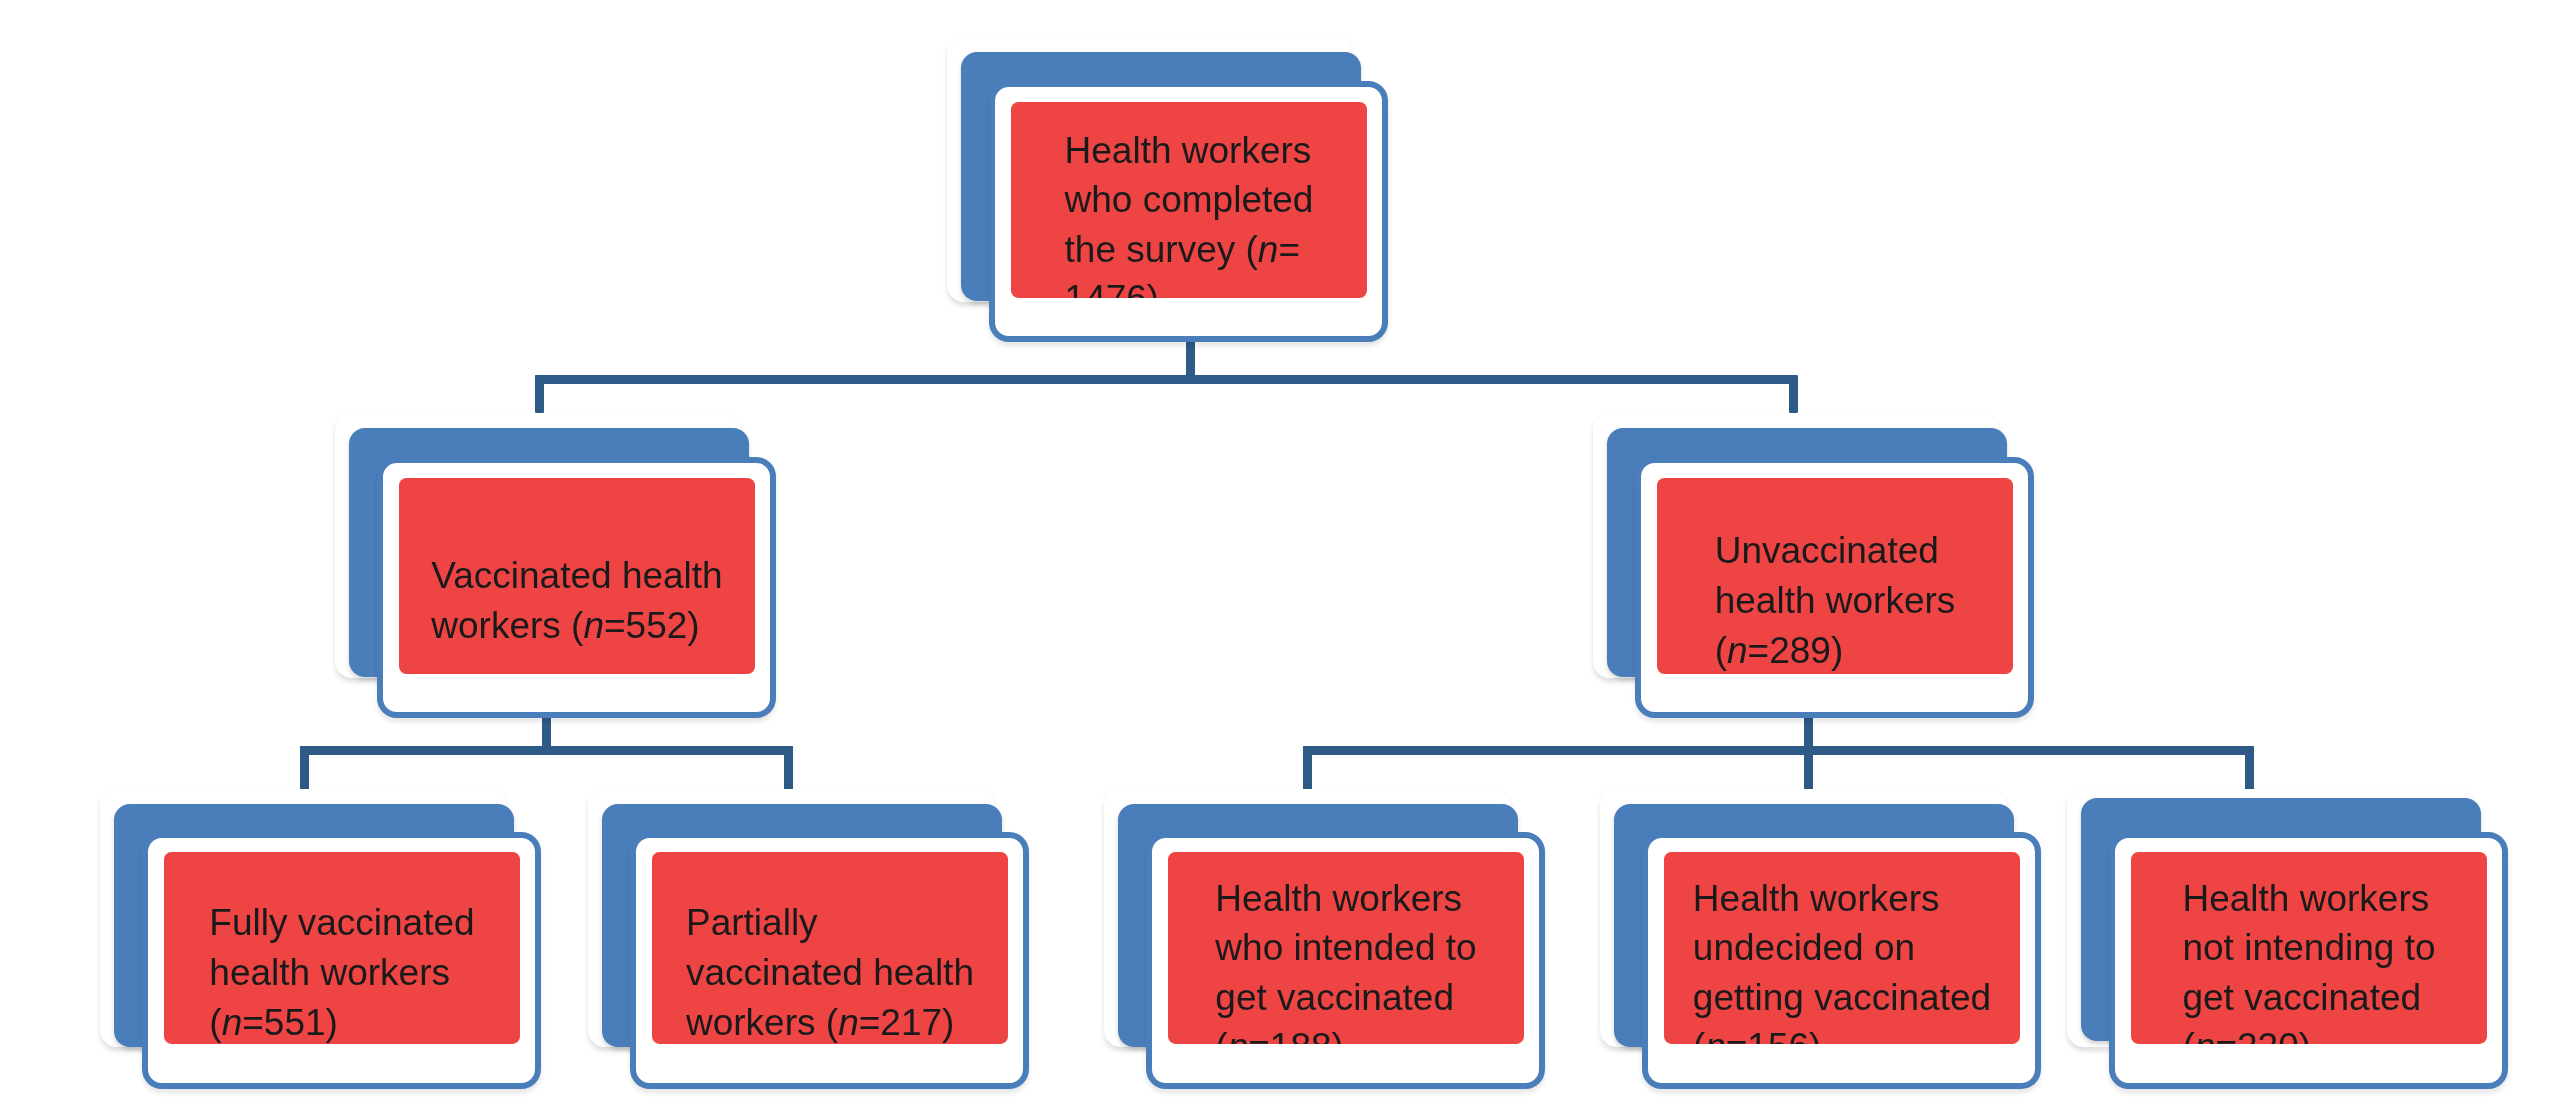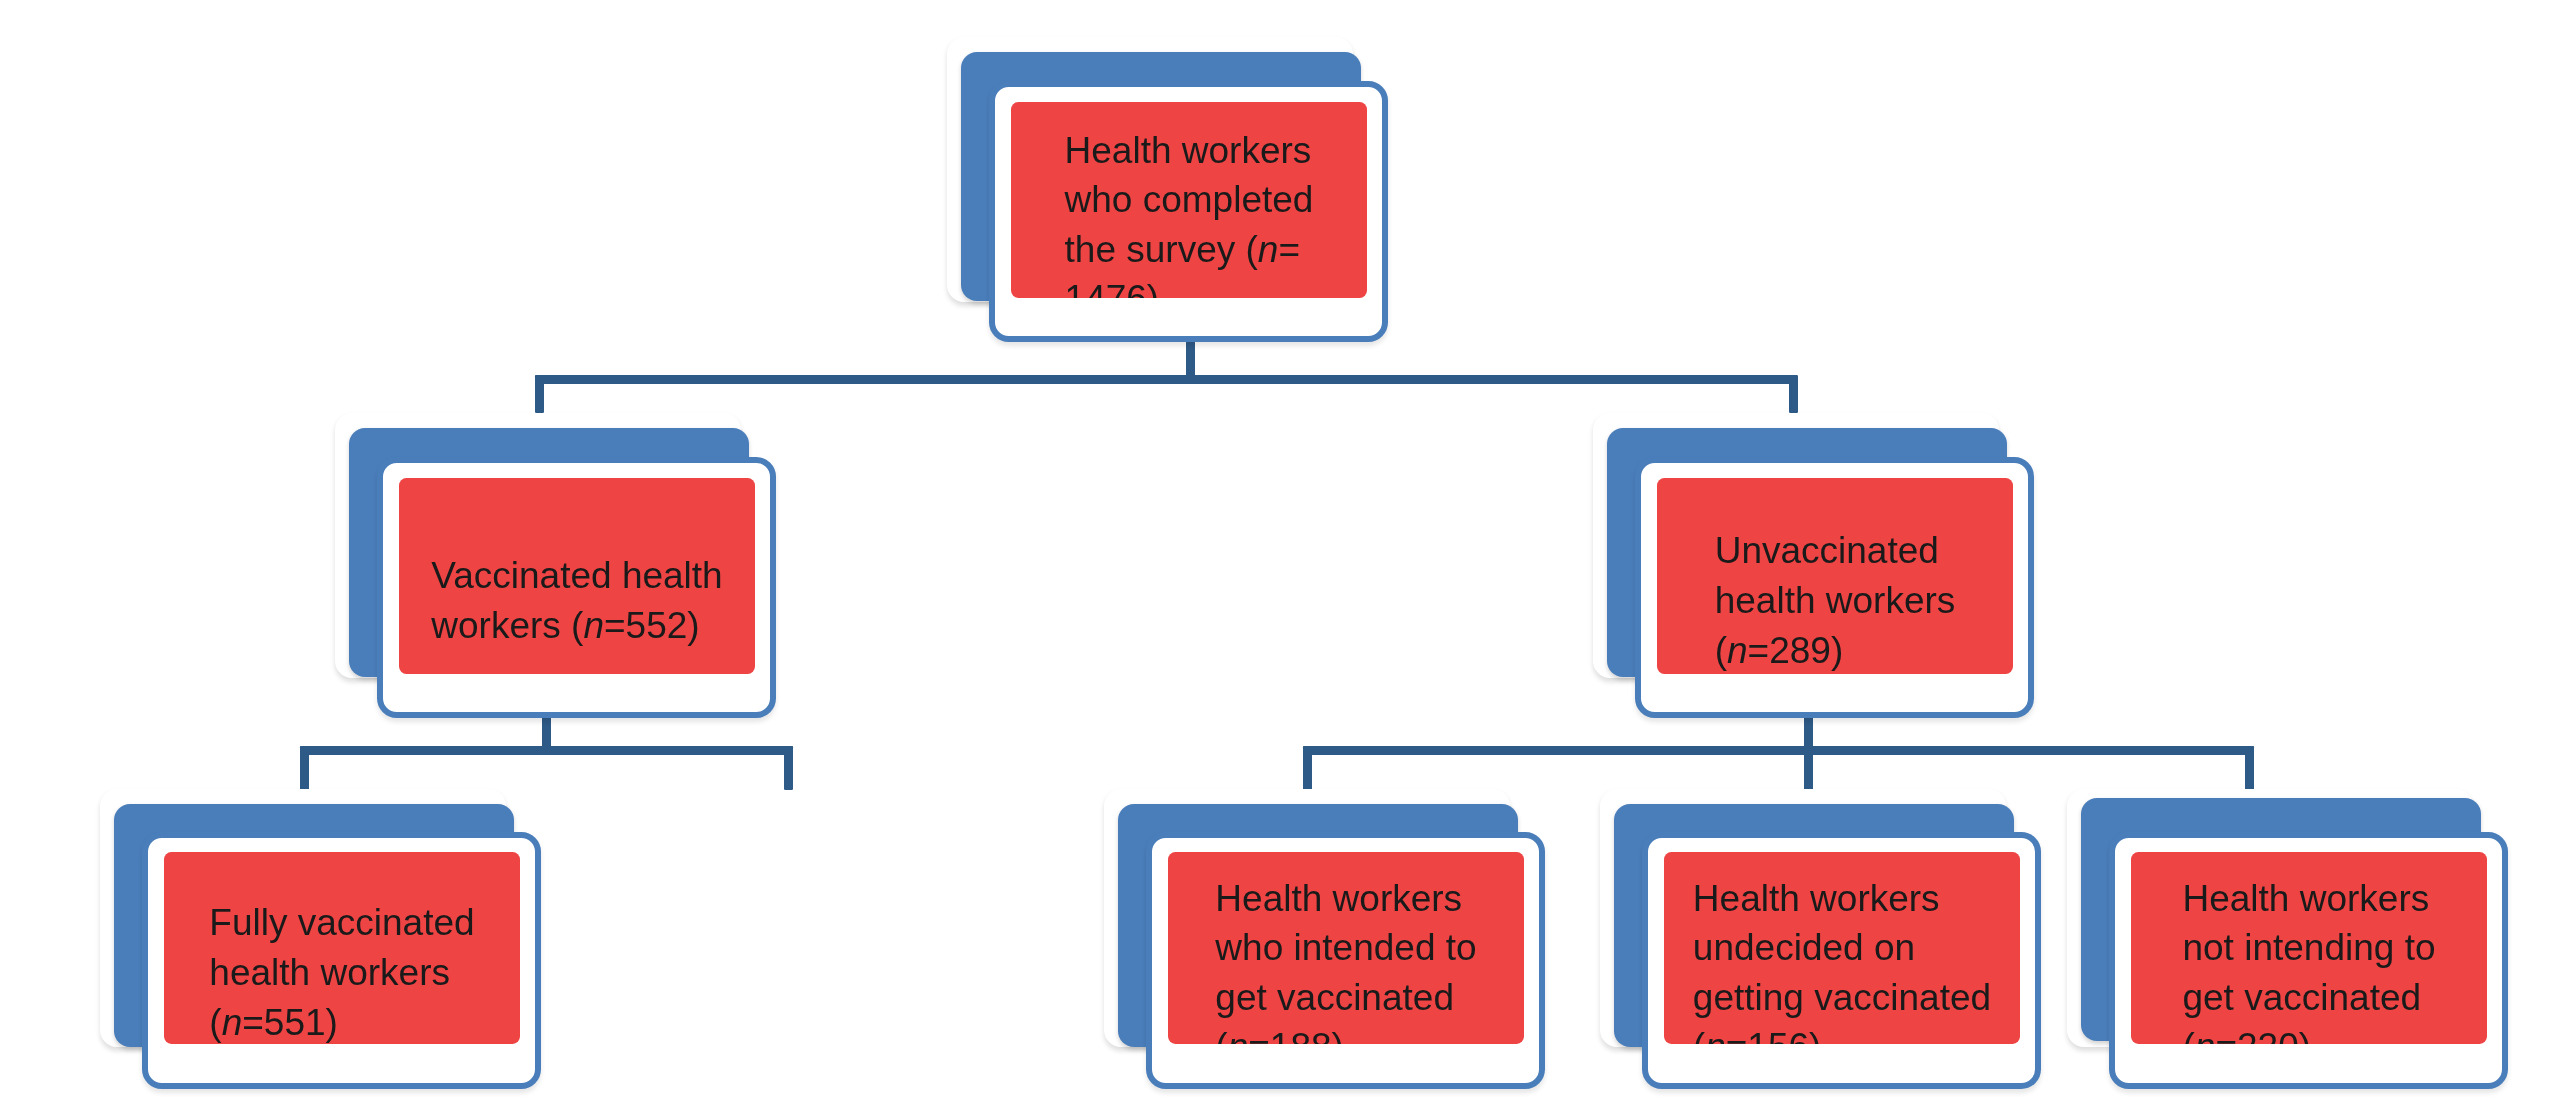--- a/index.html
+++ b/index.html
@@ -119,20 +119,32 @@
     <div class="front" style="left:42px;top:43px;width:399px;height:257px;"></div>
     <div class="inner" style="left:64px;top:63px;width:356px;height:192px;">
       <div class="label">
         <span>Fully vaccinated
 health workers
 (</span><span class="it">n</span><span>=551)</span>
       </div>
     </div>
   </div>
 
+  <div class="node" style="left:588px;top:789px;width:468px;height:308px;">
+    <div class="white-halo" style="left:0px;top:0px;width:406px;height:258px;"></div>
+    <div class="back" style="left:13.5px;top:15.4px;width:400px;height:243px;"></div>
+    <div class="front" style="left:42px;top:43px;width:399px;height:257px;"></div>
+    <div class="inner" style="left:64px;top:63px;width:356px;height:192px;">
+      <div class="label">
+        <span>Partially
+vaccinated health
+workers (</span><span class="it">n</span><span>=217)</span>
+      </div>
+    </div>
+  </div>
 
   <div class="node" style="left:1104px;top:789px;width:468px;height:308px;">
     <div class="white-halo" style="left:0px;top:0px;width:406px;height:258px;"></div>
     <div class="back" style="left:13.5px;top:15.4px;width:400px;height:243px;"></div>
     <div class="front" style="left:42px;top:43px;width:399px;height:257px;"></div>
     <div class="inner" style="left:64px;top:63px;width:356px;height:192px;">
       <div class="label">
         <span>Health workers
 who intended to
 get vaccinated

